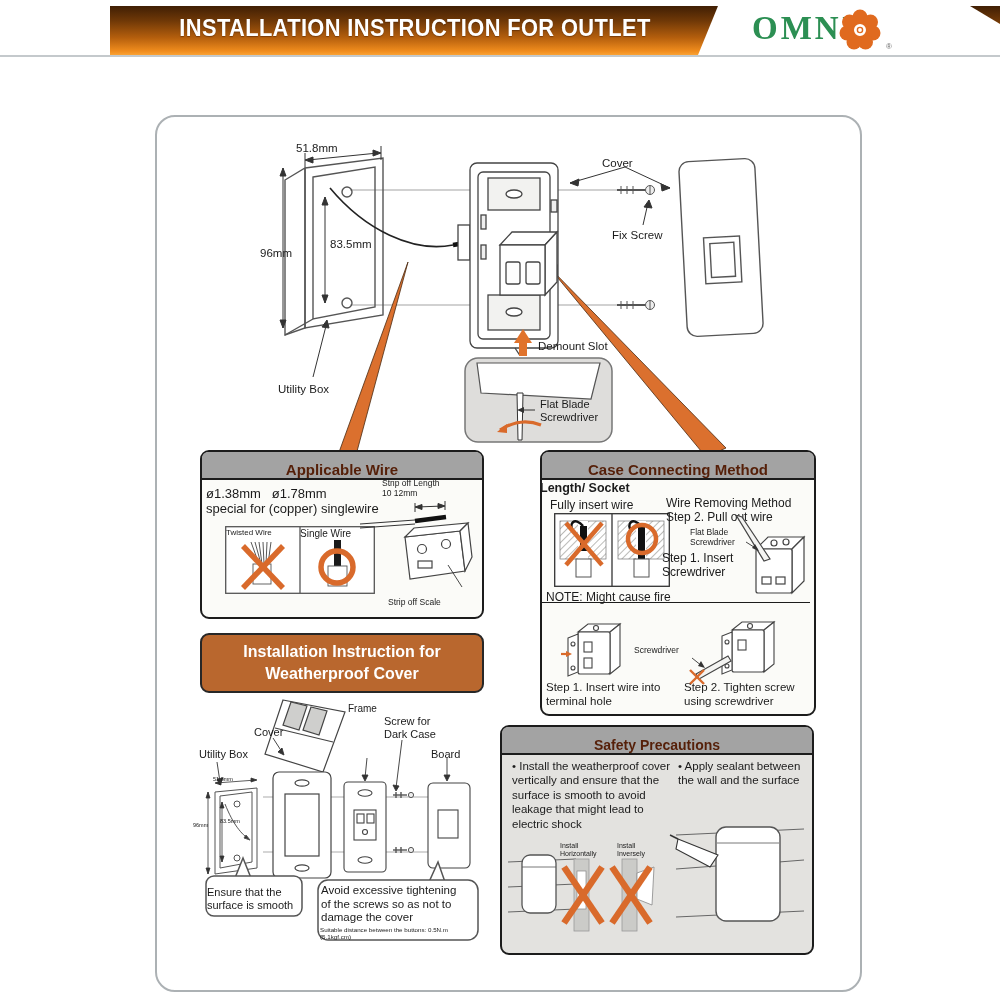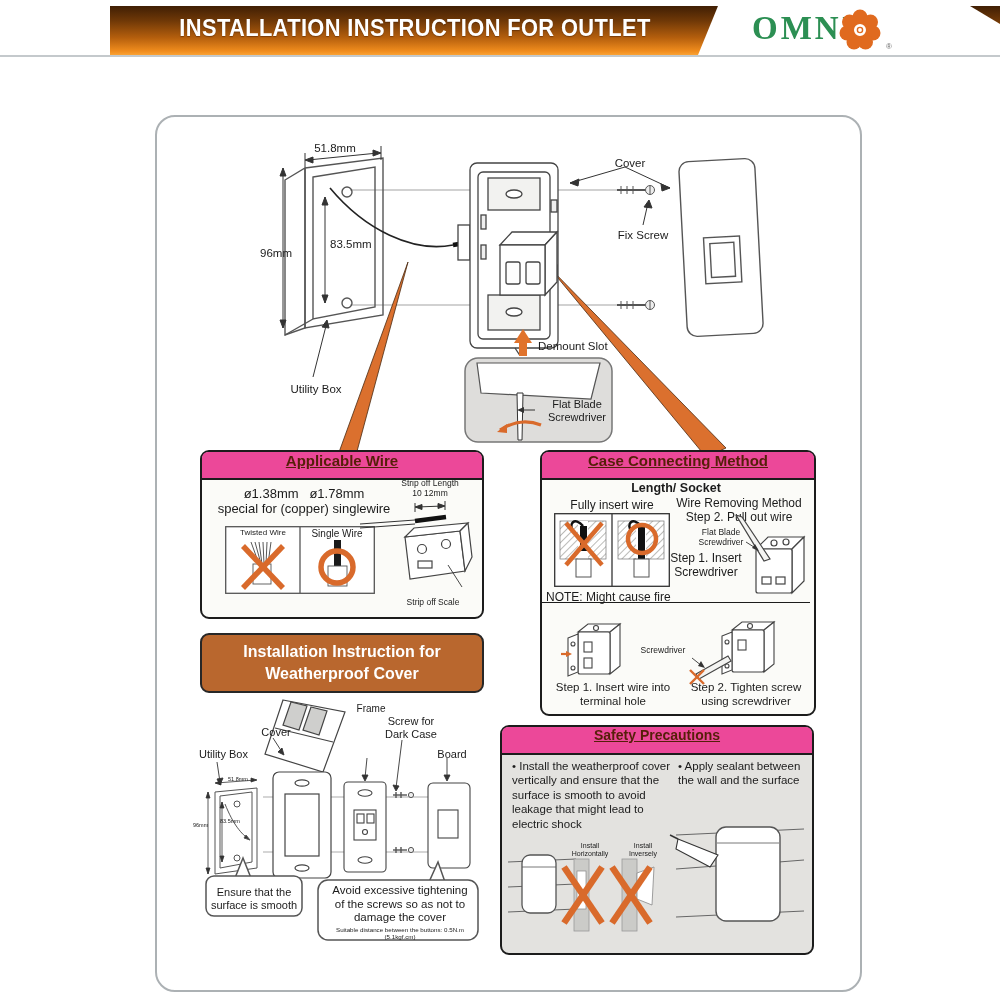--- a/index.html
+++ b/index.html
@@ -1,32 +1,32 @@
 <!DOCTYPE html>
 <html><head>
 <meta charset="utf-8">
 <style>
   html,body{margin:0;padding:0;background:#fff;}
   .page{position:relative;width:1000px;height:1000px;background:#fff;overflow:hidden;
         font-family:"Liberation Sans",sans-serif;}
   .lbl{position:absolute;white-space:pre-line;color:#1b1b1b;line-height:1.18;font-size:11.5px;}
-  .c{text-align:center}.r{text-align:right}.b{font-weight:bold}
+  .c{text-align:left}.r{text-align:right}.b{font-weight:bold}
   .abs{position:absolute}
   .banner-title{position:absolute;left:120px;top:15px;width:590px;text-align:center;
         color:#fff;font-weight:bold;font-size:23px;letter-spacing:.4px;transform:scaleX(.95);
         text-shadow:0 1px 1px rgba(60,25,0,.45);}
   .brand-wrap{position:absolute;left:730px;top:8px;width:180px;height:46px;}
   .brand-text{position:absolute;left:22px;top:2px;font-family:Liberation Serif, serif;
         font-weight:bold;font-size:33px;color:#2c8f53;letter-spacing:3px;}
   .reg{position:absolute;left:156px;top:34px;font-size:8px;color:#6b6b6b;}
   .frame{position:absolute;left:155px;top:115px;width:703px;height:873px;
         border:2px solid #acb1b4;border-radius:20px;background:#fff;}
   .box{position:absolute;background:#fbfbf8;border:2px solid #1c1c1c;border-radius:9px;}
-  .box-h{height:26px;border-bottom:2px solid #1c1c1c;background:#ec4899;border-radius:6px 6px 0 0;
-        display:flex;align-items:flex-start;justify-content:center;font-weight:bold;color:#551f08;font-size:15px;text-decoration:underline;}
+  .box-h{height:26px;border-bottom:2px solid #1c1c1c;background:#a3a3a3;border-radius:6px 6px 0 0;
+        display:flex;align-items:flex-end;justify-content:center;font-weight:bold;color:#551f08;font-size:15px;}
   .wp-h{position:absolute;left:200px;top:633px;width:280px;height:56px;background:#b9672e;
         border:2px solid #272727;border-radius:9px;display:flex;align-items:center;justify-content:center;
         color:#ffffff;font-weight:bold;font-size:16px;text-align:center;white-space:pre-line;line-height:1.4;}
   .divider{position:absolute;border-top:1.6px solid #1c1c1c;}
 </style>
 </head>
 <body>
 
 <div class="page">
 

